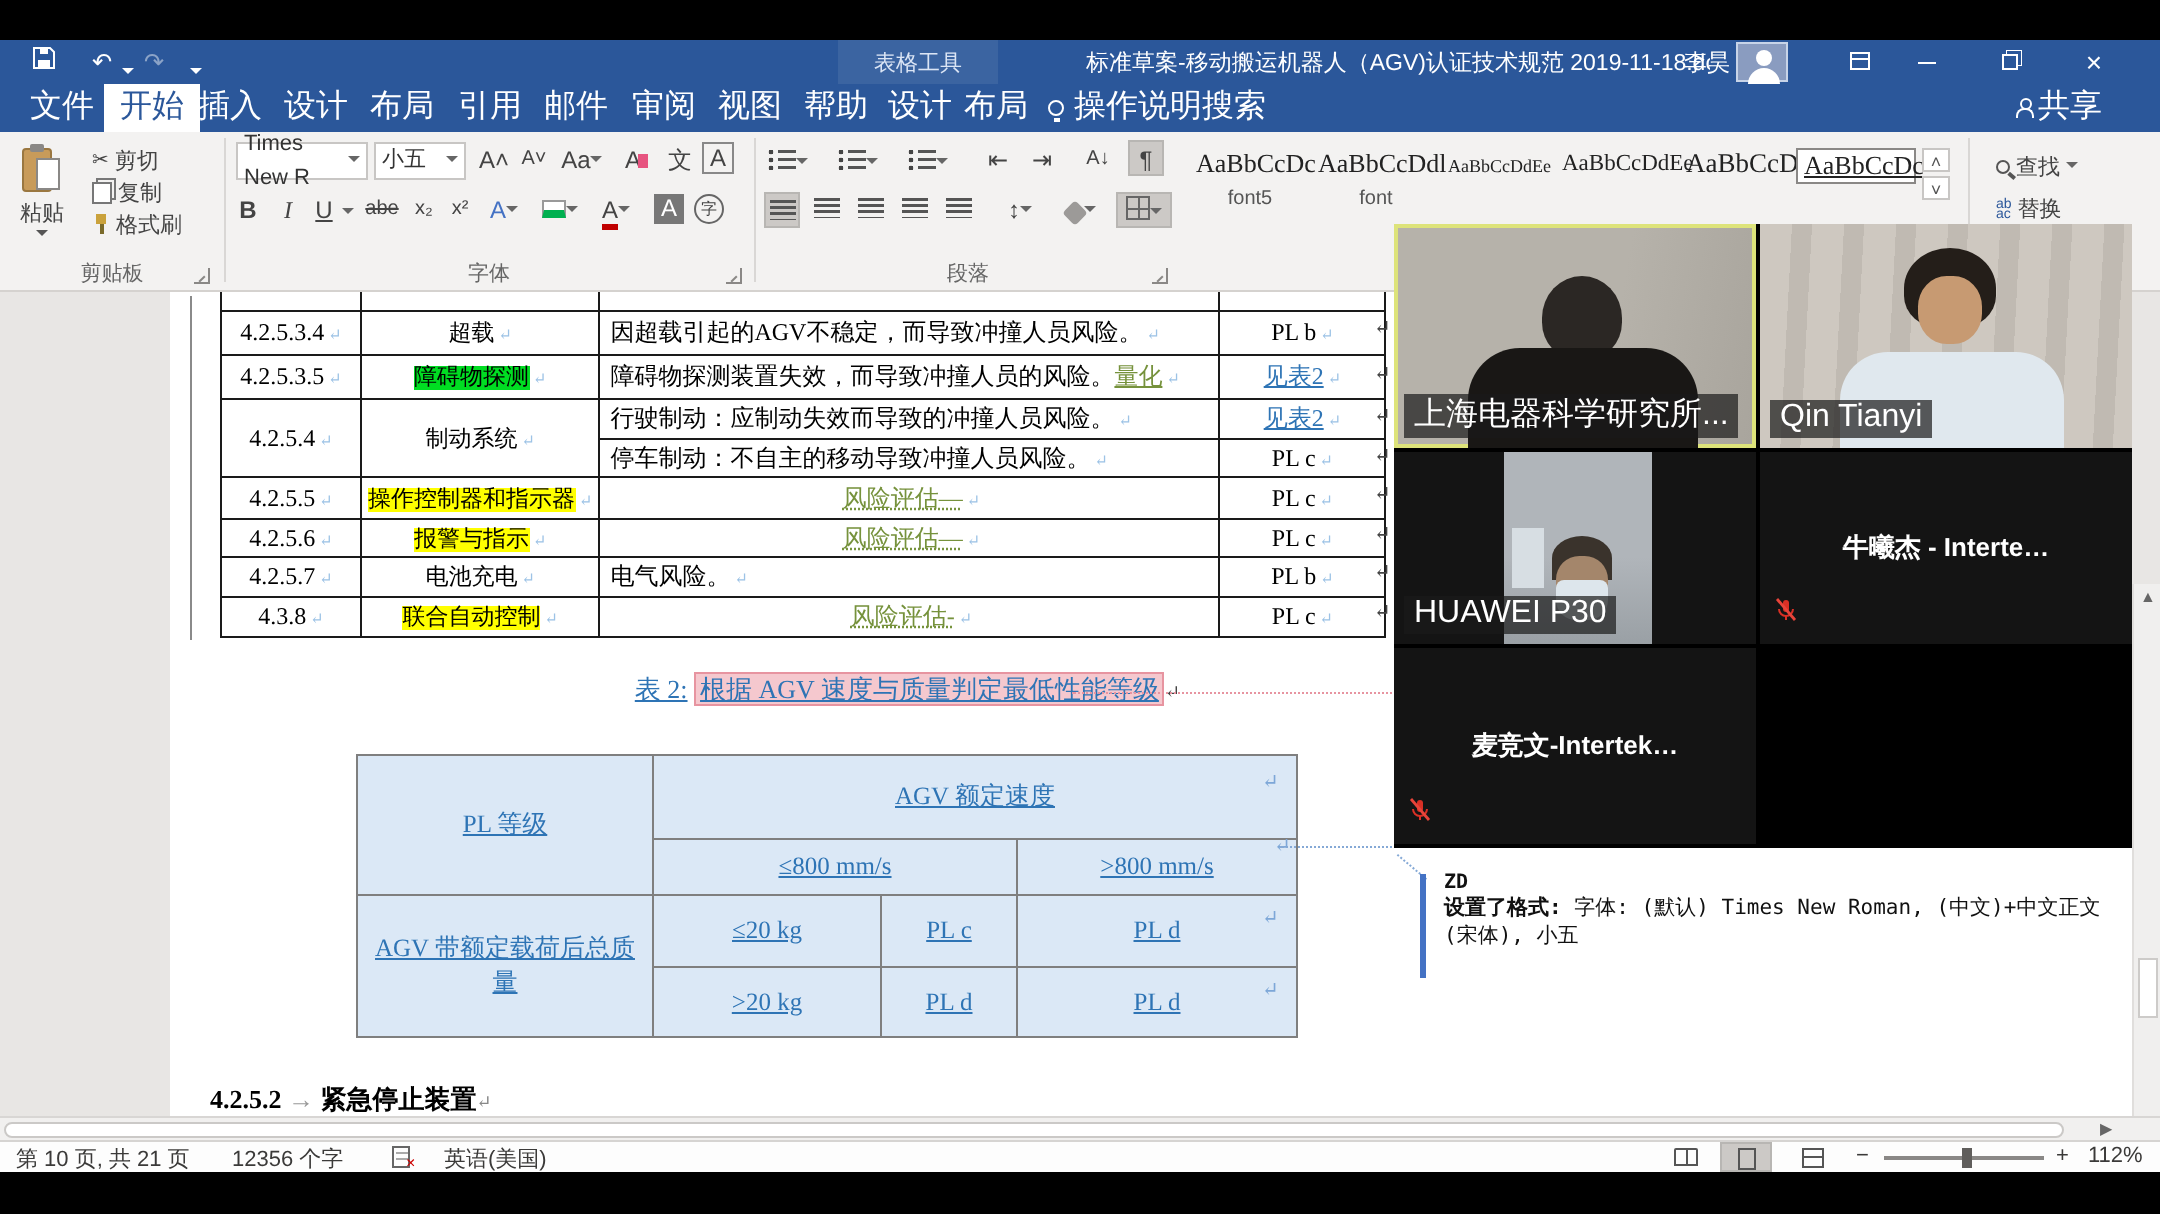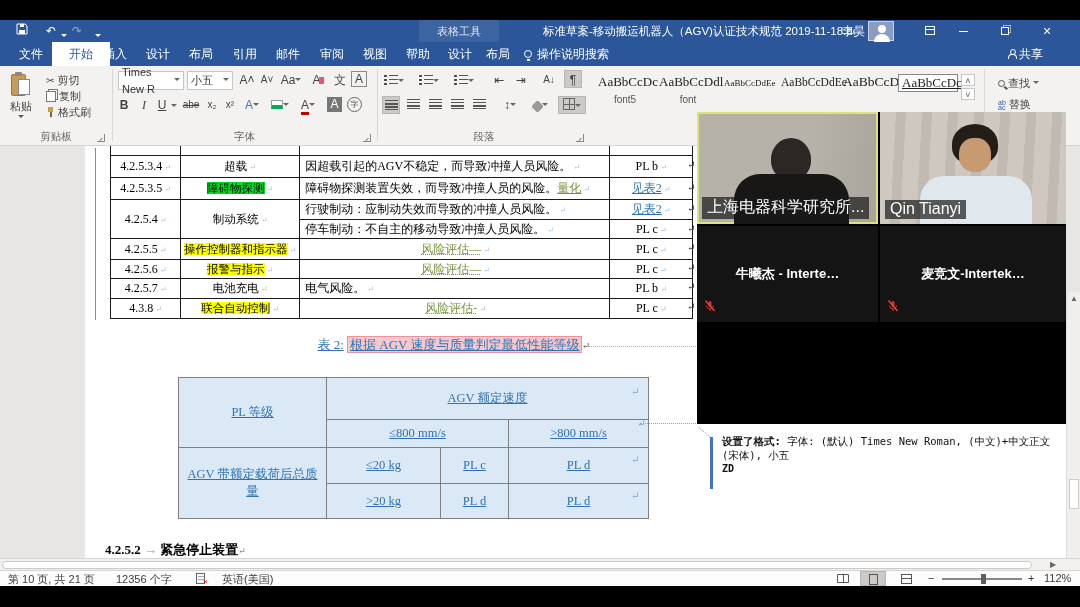--- a/index.html
+++ b/index.html
@@ -18,21 +18,21 @@
   .avatar { position:absolute; left:868px; top:1px; width:26px; height:20px; background:#8a9cc0; border:1px solid #c8d4e8; }
   .avatar::before { content:""; position:absolute; left:9px; top:3px; width:8px; height:8px; border-radius:50%; background:#fff; }
   .avatar::after { content:""; position:absolute; left:5px; top:12px; width:16px; height:8px; border-radius:8px 8px 0 0; background:#fff; }
   .winbtn { position:absolute; top:0; width:30px; height:22px; color:#fff; font-size:12px; text-align:center; line-height:22px; }
   .restore-glyph { display:inline-block; width:8px; height:8px; border:1px solid #fff; box-shadow:2px -2px 0 -0.5px #2b579a, 2px -2px 0 0 #fff; margin-top:7px; }
   .min-glyph { display:inline-block; width:9px; height:1px; background:#fff; margin-bottom:3px; }
   .ribdisp-glyph { display:inline-block; width:10px; height:9px; border:1px solid #fff; margin-top:6px; position:relative; }
   .ribdisp-glyph::after { content:""; position:absolute; left:0; top:2px; width:8px; height:1px; background:#fff; }
 
   
-  .tabrow { position:absolute; left:0; top:42px; width:1080px; height:24px; background:#2b579a; color:#fff; font-size:12px; }
+  .tabrow { position:absolute; left:0; top:42px; width:1080px; height:24px; background:#2b579a; color:#fff; font-size:16px; }
   .tab { position:absolute; top:0; height:24px; line-height:24px; text-align:center; cursor:default; }
   .tab.active { background:#fff; color:#2b579a; }
   .bulb { display:inline-block; width:8px; height:8px; border:1px solid #fff; border-radius:50%; position:relative; margin-right:5px; }
   .bulb::after { content:""; position:absolute; left:1.5px; top:8px; width:3px; height:2px; background:#fff; }
   .share-person { display:inline-block; width:7px; height:7px; position:relative; margin-right:4px; }
   .share-person::before { content:""; position:absolute; left:1.5px; top:-2px; width:4px; height:4px; border:1px solid #fff; border-radius:50%; }
   .share-person::after { content:""; position:absolute; left:0; top:3px; width:7px; height:4px; border:1px solid #fff; border-bottom:none; border-radius:4px 4px 0 0; }
 
   
   .ribbon { position:absolute; left:0; top:66px; width:1080px; height:80px; background:#f3f2f1; border-bottom:1px solid #d5d2cf; font-size:11px; color:#444; }
@@ -178,21 +178,21 @@
     <span class="tb-user">李昊</span>
     <span class="avatar"></span>
     <span class="winbtn" style="left:915px;"><span class="ribdisp-glyph"></span></span>
     <span class="winbtn" style="left:948px;"><span class="min-glyph"></span></span>
     <span class="winbtn" style="left:990px;"><span class="restore-glyph"></span></span>
     <span class="winbtn" style="left:1032px;font-size:14px;">×</span>
   </div>
 
   <div class="tabrow">
     <span class="tab" style="left:13px;width:36px;">文件</span>
-    <span class="tab active" style="left:52px;width:58px;">开始</span>
+    <span class="tab active" style="left:52px;width:48px;">开始</span>
     <span class="tab" style="left:96px;width:38px;">插入</span>
     <span class="tab" style="left:139px;width:38px;">设计</span>
     <span class="tab" style="left:182px;width:38px;">布局</span>
     <span class="tab" style="left:226px;width:38px;">引用</span>
     <span class="tab" style="left:269px;width:38px;">邮件</span>
     <span class="tab" style="left:313px;width:38px;">审阅</span>
     <span class="tab" style="left:356px;width:38px;">视图</span>
     <span class="tab" style="left:399px;width:38px;">帮助</span>
     <span class="tab" style="left:442px;width:36px;">设计</span>
     <span class="tab" style="left:480px;width:36px;">布局</span>
@@ -432,22 +432,22 @@
     <div class="conn2"></div>
 
     <div class="heading">
       <span>4.2.5.2</span>
       <span style="color:#999;font-weight:normal;">→</span>
       <span>紧急停止装置</span><span style="font-size:9px;color:#888;font-weight:normal;">↵</span>
     </div>
 
     <div class="ann-bar"></div>
     <div class="ann">
+      <div style="font-weight:bold;font-size:10px;">ZD</div>
       <div><b>设置了格式:</b><span> 字体: (默认) Times New Roman, (中文)+中文正文 (宋体), 小五</span></div>
-      <div style="font-weight:bold;font-size:10px;">ZD</div>
     </div>
 
     <div class="vscroll">
       <span class="varrow" style="top:2px;">▲</span>
       <div class="vthumb"></div>
 
     </div>
   </div>
 
   <div class="hscroll">
@@ -481,20 +481,29 @@
     </div>
     <div class="tile">
       <div class="cam2">
           <span class="hair"></span>
           <span class="face"></span>
           <span class="shirt"></span>
         </div>
       <span class="vlabel">Qin Tianyi</span>
     </div>
     <div class="tile">
+      <div class="cam3">
+          <span class="win"></span>
+          <span class="hair"></span>
+          <span class="face"></span>
+          <span class="mask"></span>
+        </div>
+      <span class="vlabel">HUAWEI P30</span>
+    </div>
+    <div class="tile">
       <div class="vname">牛曦杰 - Interte…</div>
       <span class="micoff">
         <svg width="12" height="12" viewBox="0 0 12 12">
             <rect x="4.5" y="1" width="3" height="6" rx="1.5" fill="#d93025"></rect>
             <path d="M2.5 5.5a3.5 3.5 0 0 0 7 0" stroke="#d93025" fill="none"></path>
             <line x1="6" y1="9" x2="6" y2="11" stroke="#d93025"></line>
             <line x1="1.5" y1="0.5" x2="10.5" y2="11" stroke="#e8443a" stroke-width="1.4"></line>
           </svg>
       </span>
     </div>

